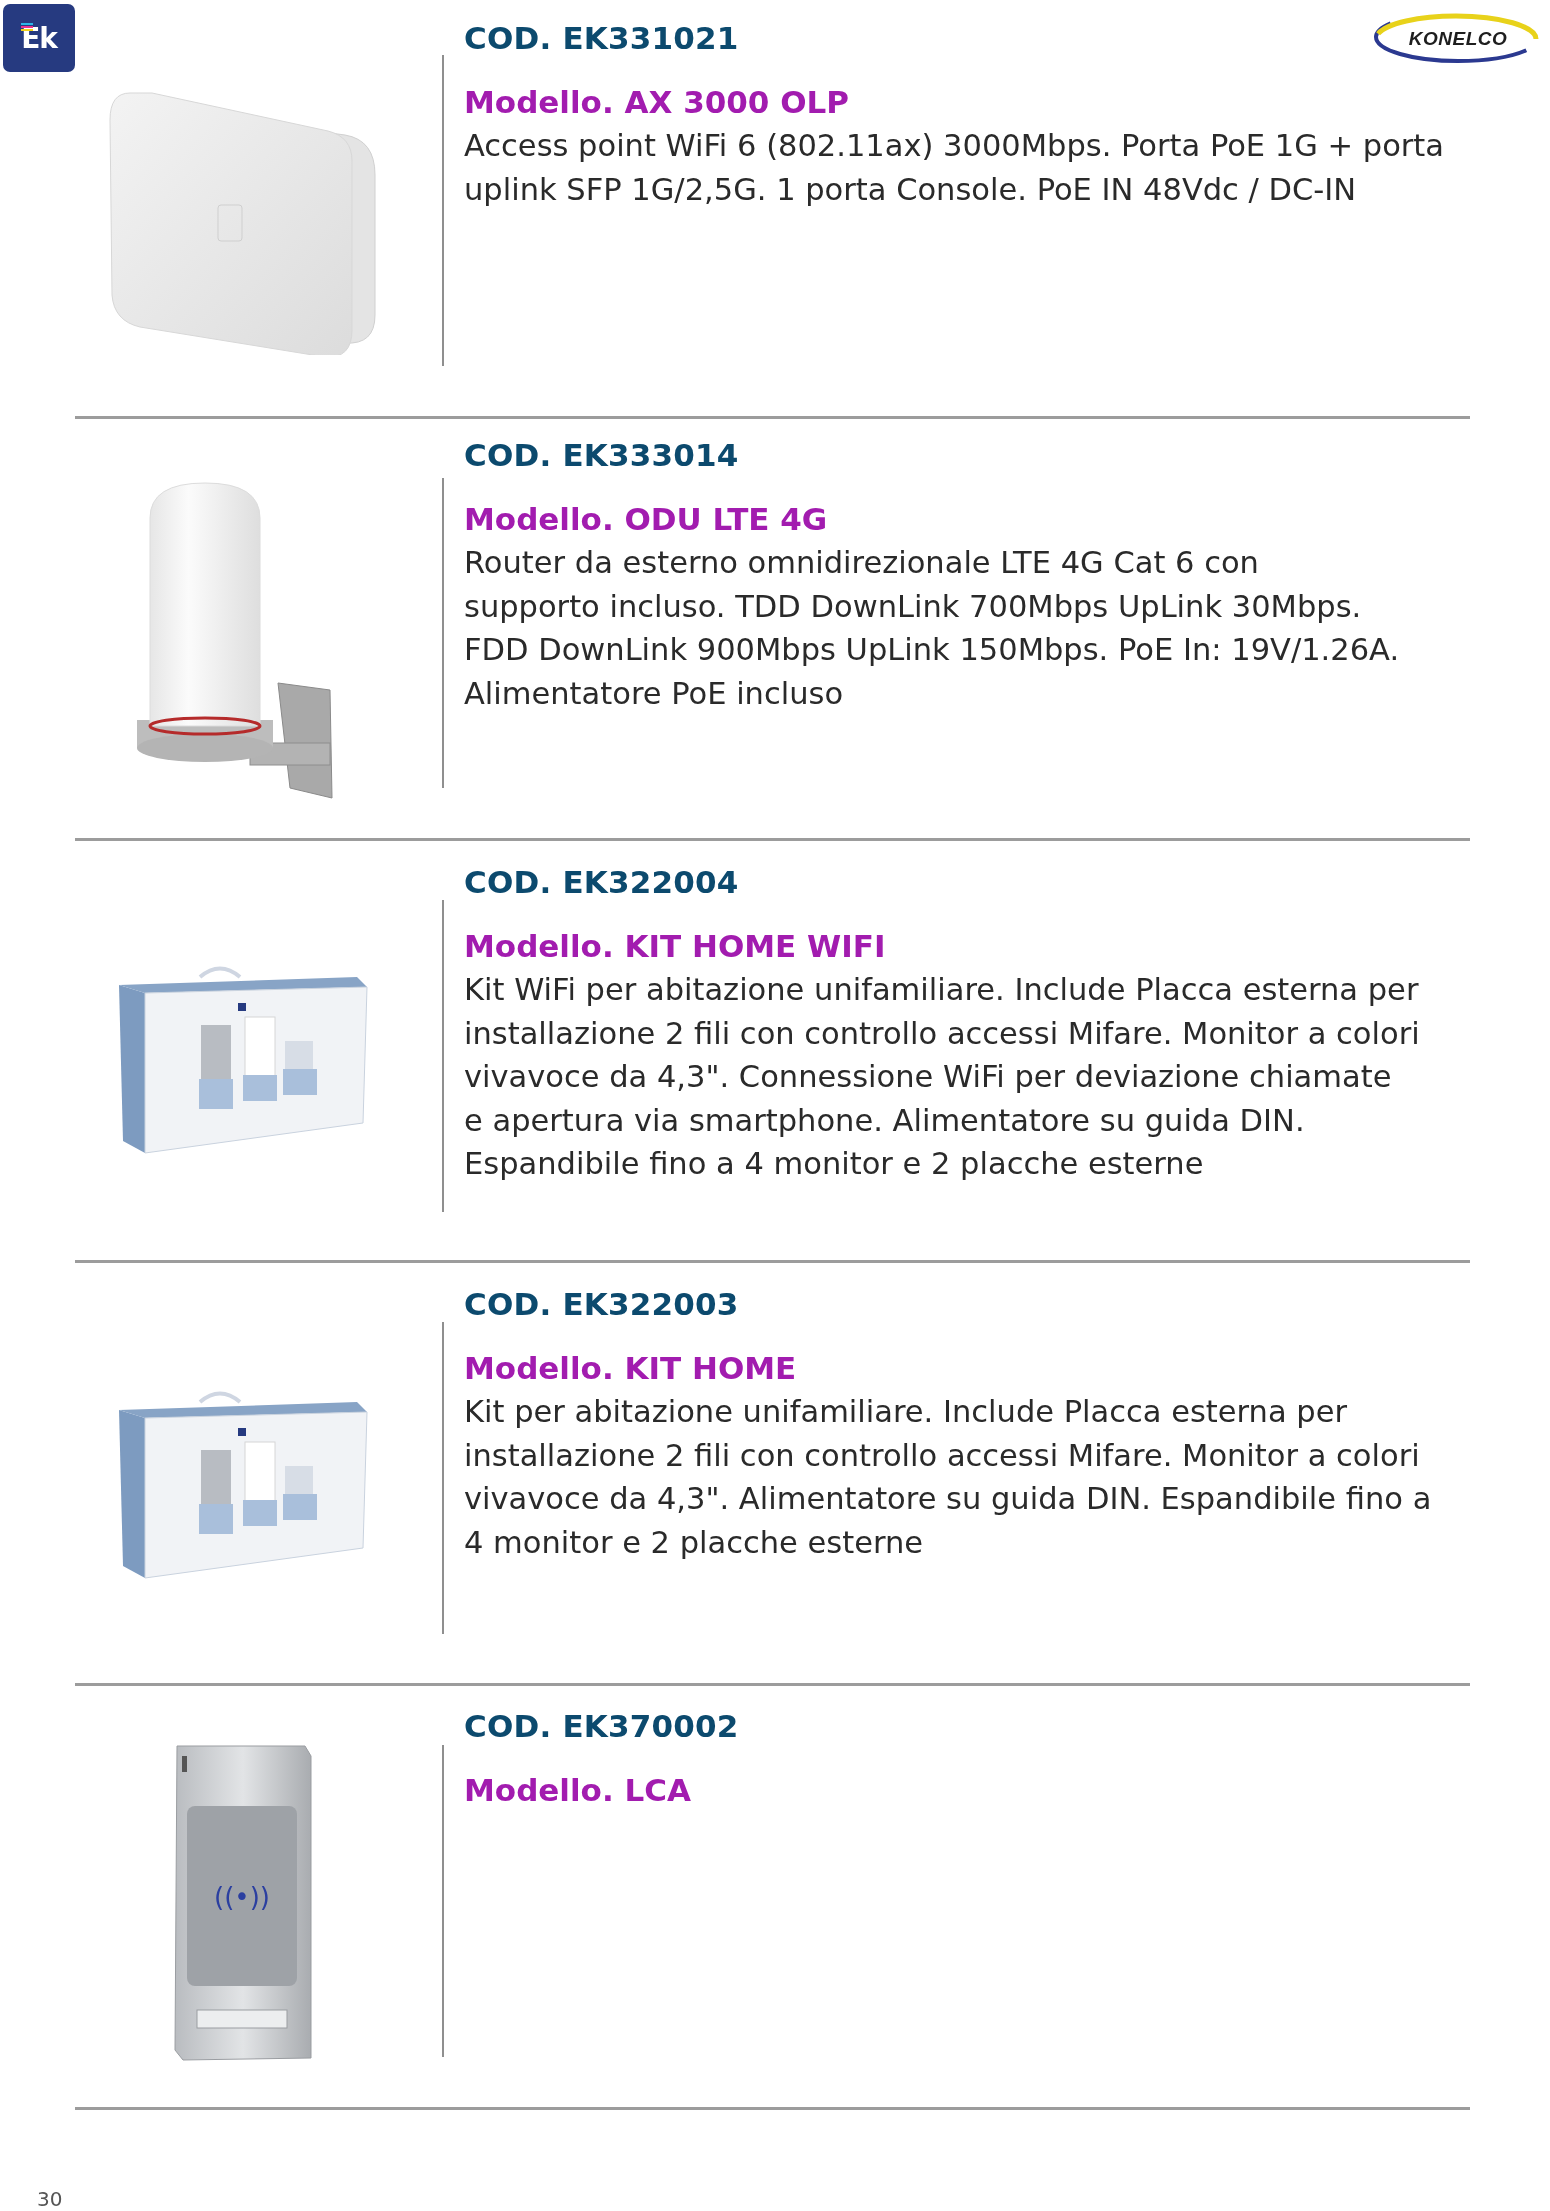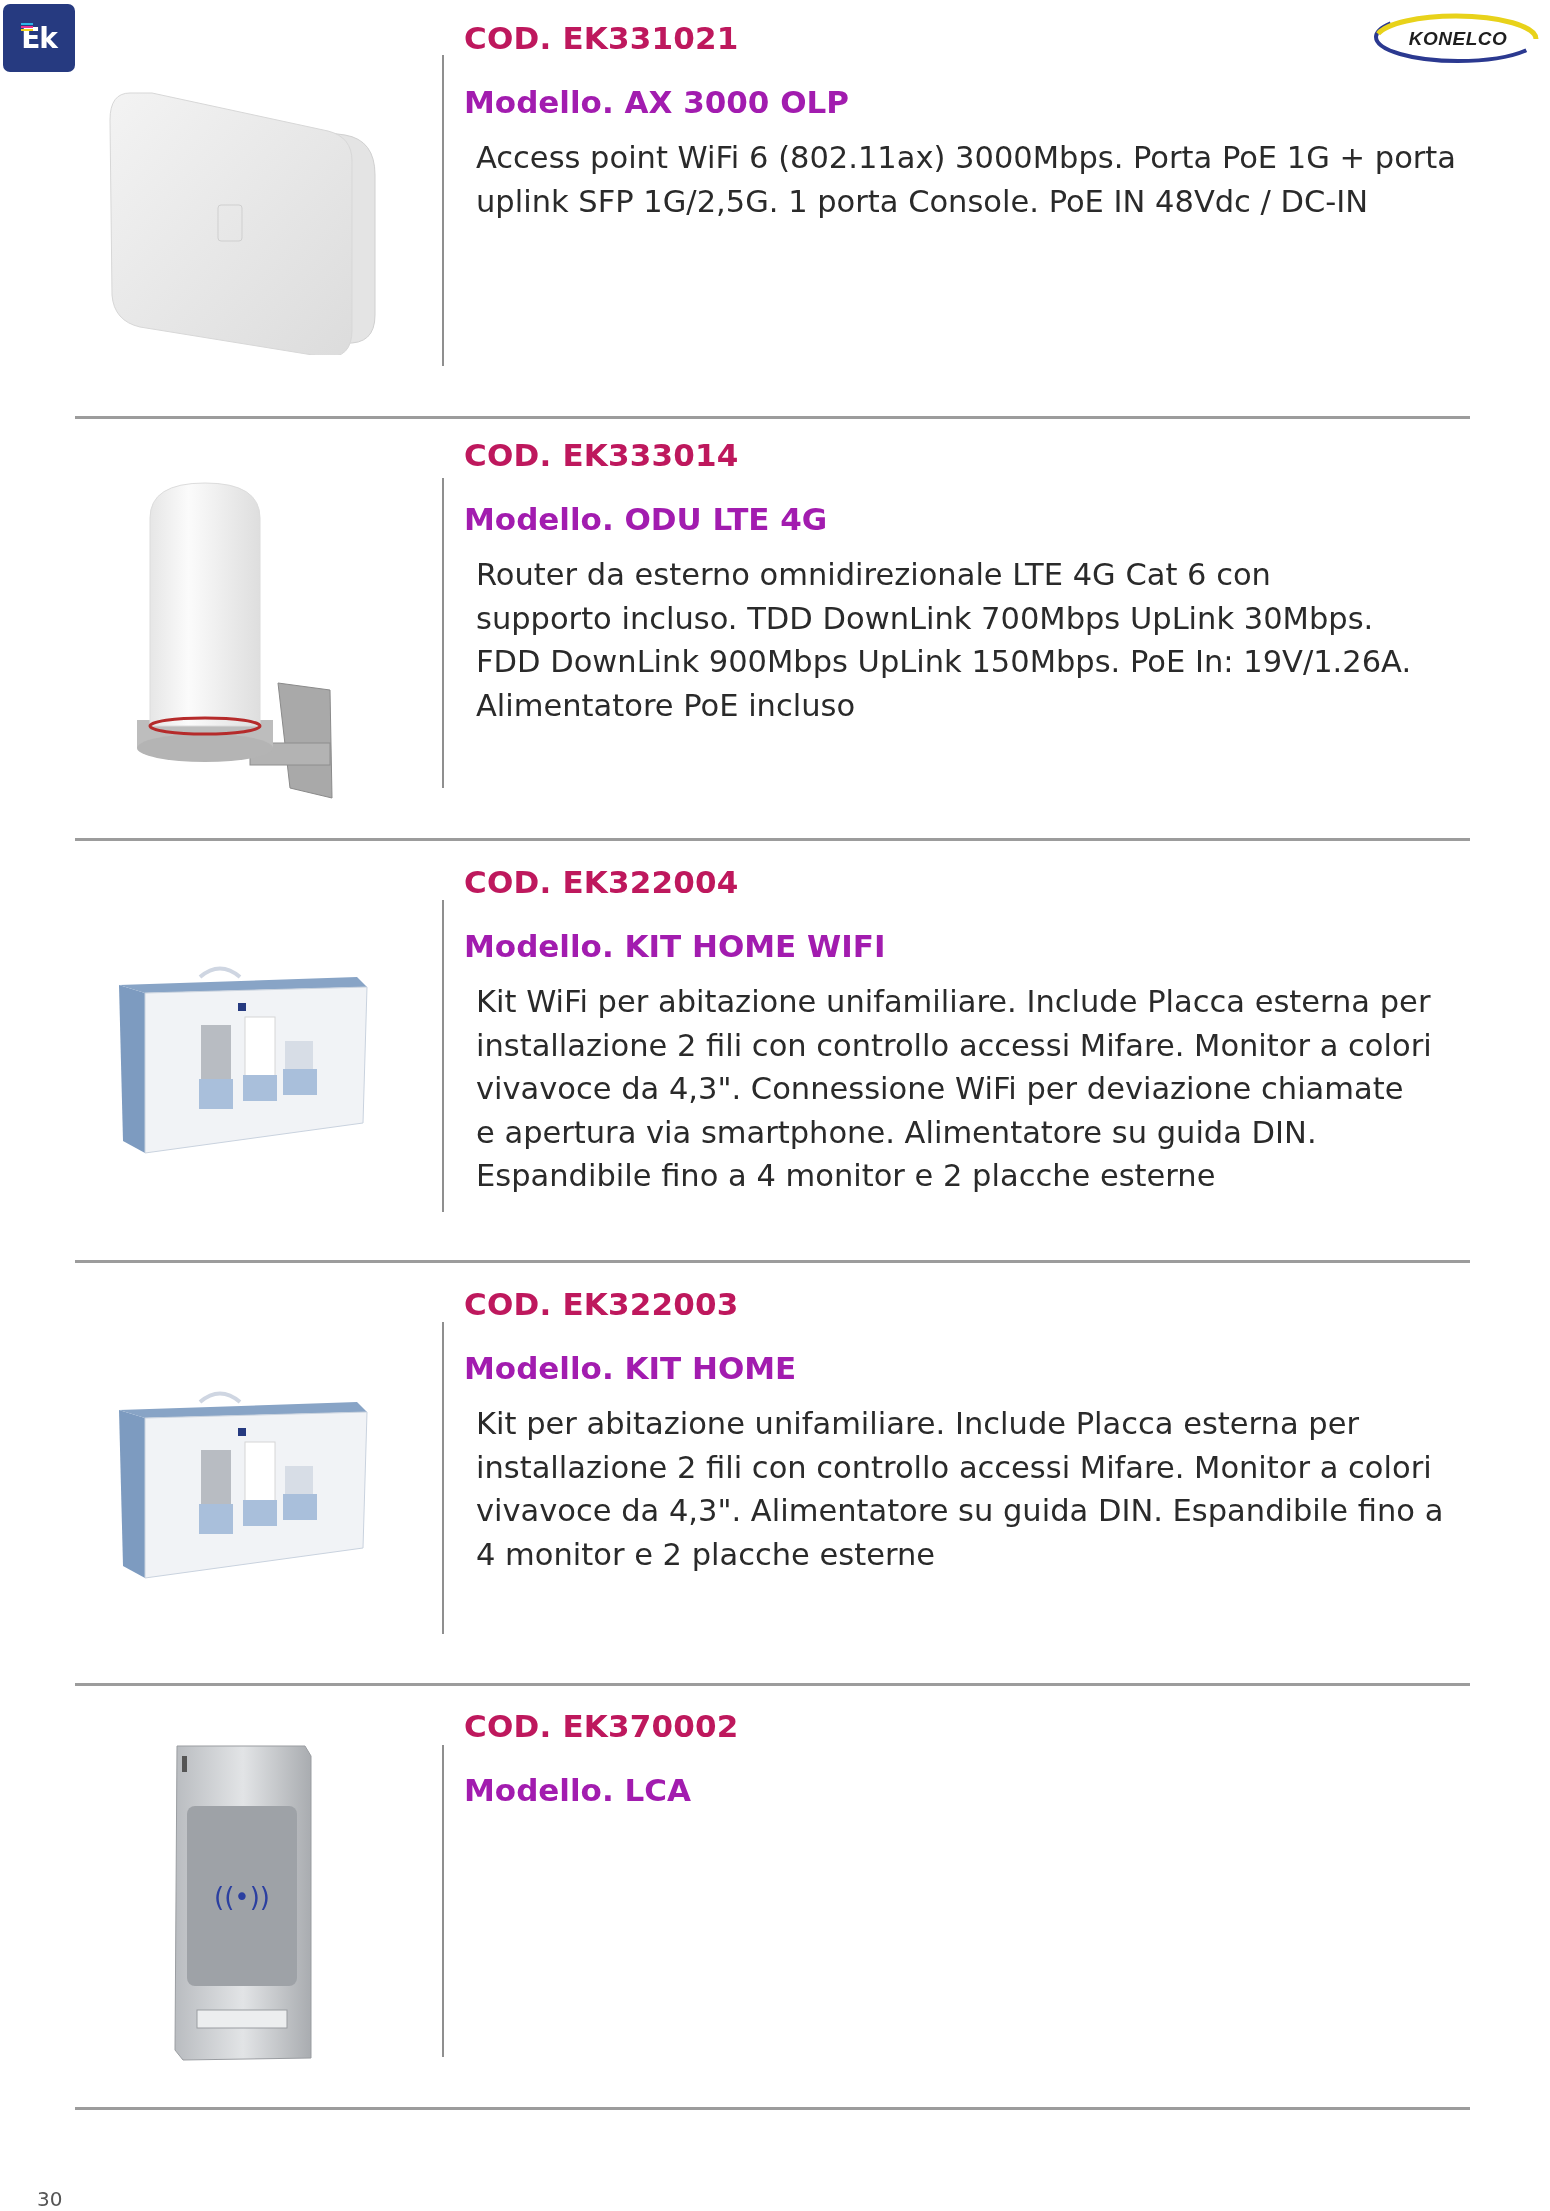--- a/index.html
+++ b/index.html
@@ -13,24 +13,24 @@
   .ek-logo .bars { position:absolute; left:18px; top:19px; width:12px; height:8px; }
   .ek-logo .bars i { display:block; height:2px; margin-bottom:1px; }
 
   .konelco { position:absolute; left:1370px; top:6px; width:175px; height:60px; }
   .product-image { position:absolute; left:90px; width:300px; display:flex;
                    align-items:center; justify-content:center; }
   .vline { position:absolute; left:442px; width:2px; background:#8f8f8f; }
   .hline { position:absolute; left:75px; width:1395px; height:3px; background:#9c9c9c; }
 
   .text { position:absolute; left:464px; width:1050px; }
-  .cod { font-weight:bold; font-size:31px; line-height:44px; color:#be185d;
+  .cod { font-weight:bold; font-size:31px; line-height:44px; color:#0c4a6e;
          letter-spacing:0.2px; }
   .model { font-weight:bold; font-size:31px; line-height:44px; color:#a21caf;margin-top:20px; }
-  .desc { font-size:30.5px; line-height:43.6px; color:#2a2a2a; margin:12px; }
+  .desc { font-size:30.5px; line-height:43.6px; color:#2a2a2a; margin:0; }
   .desc span { display:block; white-space:nowrap; }
 
   .footer-page { position:absolute; left:37px; top:2187px; font-size:20px; color:#555; }
   .footer-url { position:absolute; right:42px; top:2187px; font-size:17px; color:#555;margin-top:41px; }
 </style>
 </head>
 <body>
 
 <div class="ek-logo">
   <div class="bars">

